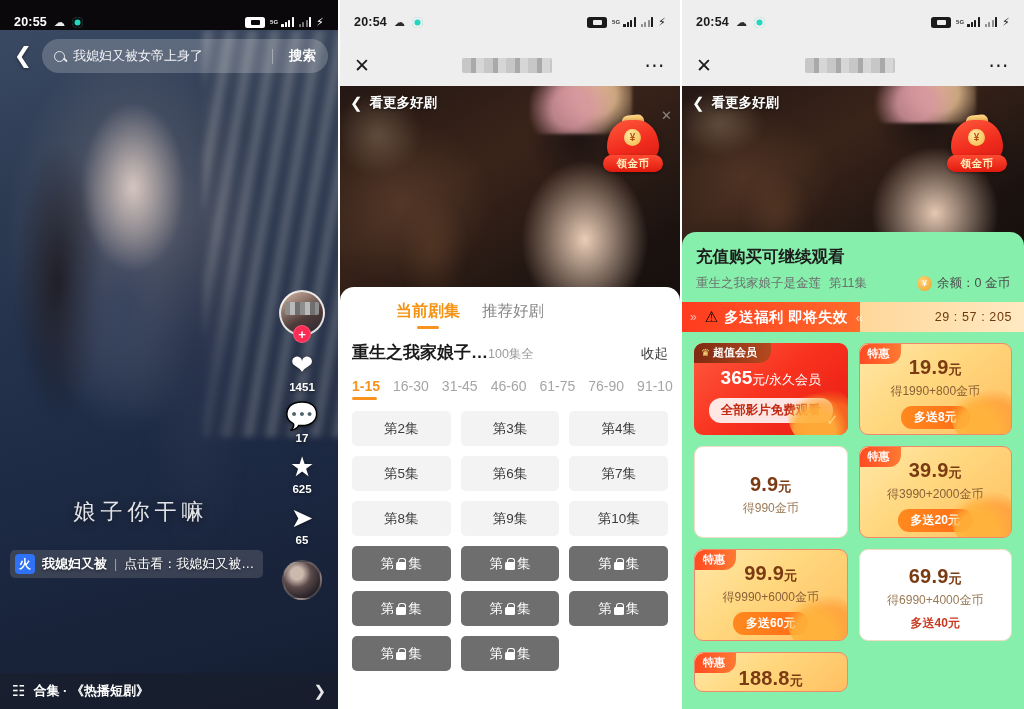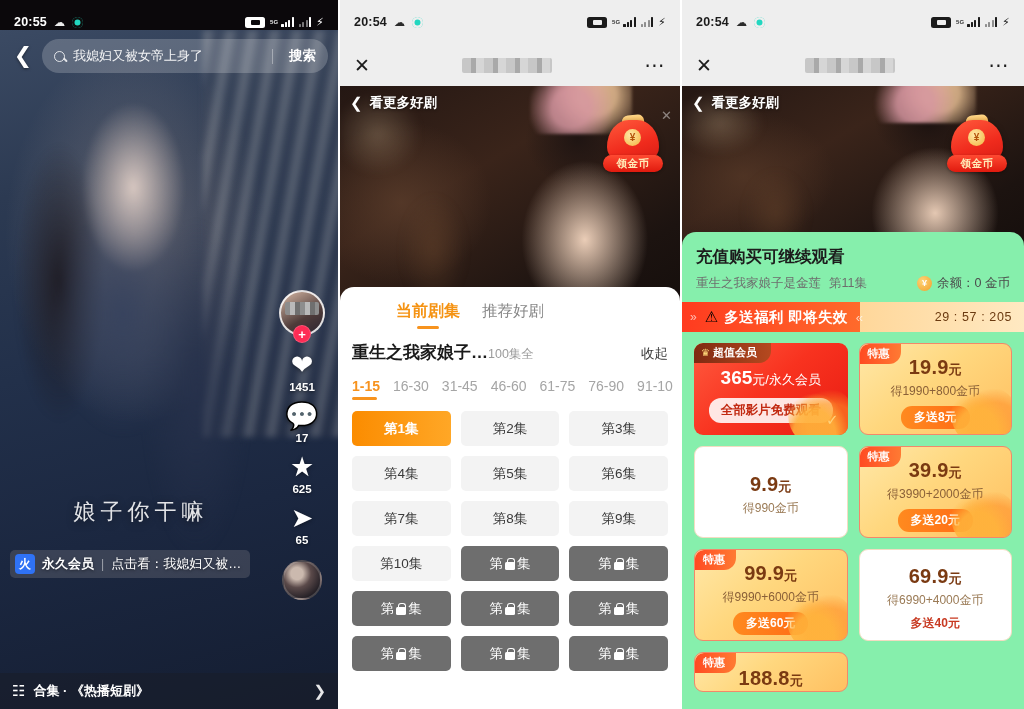--- a/index.html
+++ b/index.html
@@ -467,21 +467,21 @@
         <span class="glyph">➤</span>
         <span class="cnt">65</span>
       </div>
       <div class="p1-disc"></div>
     </div>
 
     <div class="p1-bigtitle">娘子你干嘛</div>
 
     <div class="p1-chipline">
       <span class="p1-chip-ic">火</span>
-      <span class="p1-chip-t">永久会员</span>
+      <span class="p1-chip-t">我媳妇又被</span>
       <span class="p1-chip-sep">|</span>
       <span class="p1-chip-t2">点击看：我媳妇又被…</span>
     </div>
 
 
     <div class="p1-bottom">
       <span class="p1-stack">☷</span>
       <span class="p1-bottom-t">合集 · 《热播短剧》</span>
       <span class="p1-arrow">❯</span>
     </div>
@@ -548,21 +548,20 @@
       <div class="p2-ranges">
         <span class="p2-range on">1-15</span>
         <span class="p2-range">16-30</span>
         <span class="p2-range">31-45</span>
         <span class="p2-range">46-60</span>
         <span class="p2-range">61-75</span>
         <span class="p2-range">76-90</span>
         <span class="p2-range">91-10</span>
       </div>
       <div class="p2-grid">
-        <div class="ep cur">第1集</div>
         <div class="ep">第2集</div>
         <div class="ep">第3集</div>
         <div class="ep">第4集</div>
         <div class="ep">第5集</div>
         <div class="ep">第6集</div>
         <div class="ep">第7集</div>
         <div class="ep">第8集</div>
         <div class="ep">第9集</div>
         <div class="ep">第10集</div>
         <div class="ep lock">

